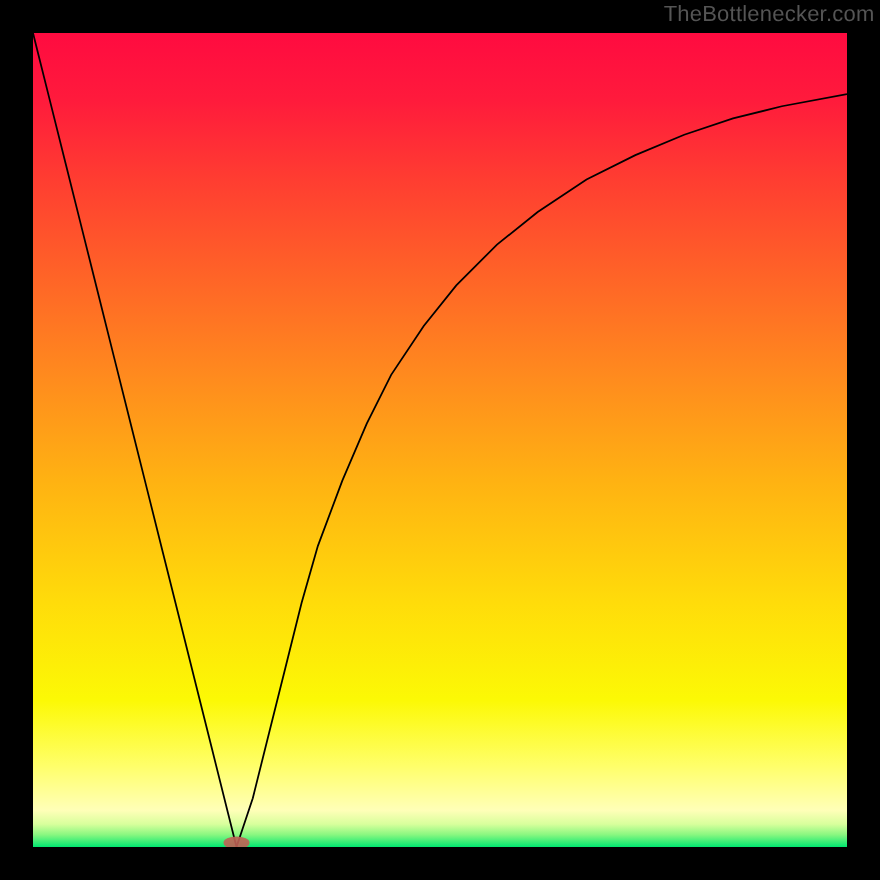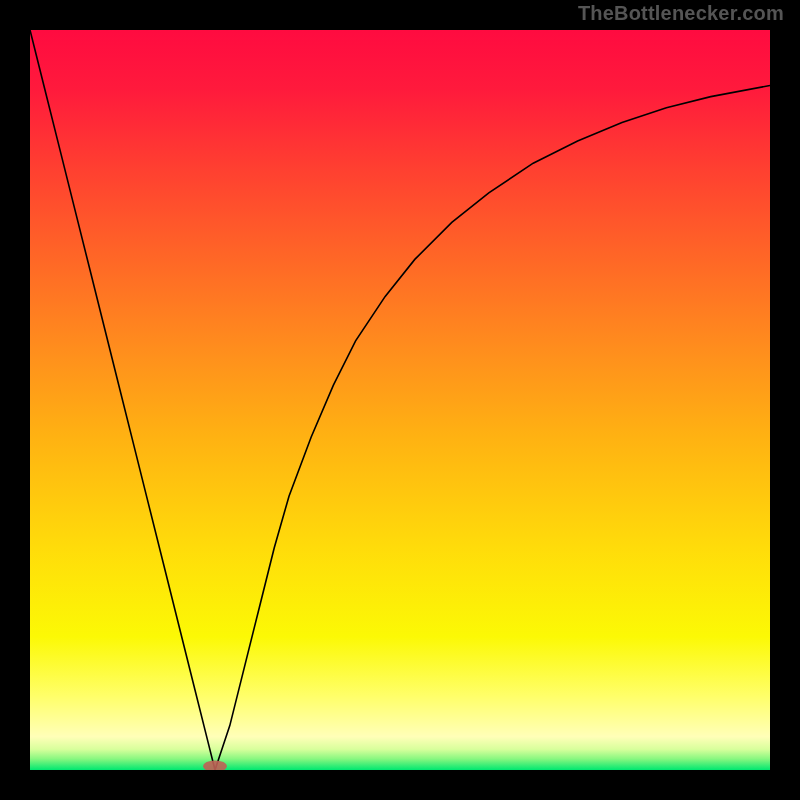--- a/index.html
+++ b/index.html
@@ -13,24 +13,24 @@
   }
   .frame {
     position: relative;
     width: 800px;
     height: 800px;
     background: #000;
   }
   .attribution {
     position: absolute;
     top: 2px;
-    right: 16px;
+    right: 5px;
     color: #555;
     font-size: 20px;
-    font-weight: 700;
+    font-weight: 400;
     letter-spacing: 0.2px;
     z-index: 10;
   }
   .plot {
     position: absolute;
     left: 30px;
     top: 30px;
     width: 740px;
     height: 740px;
   }

